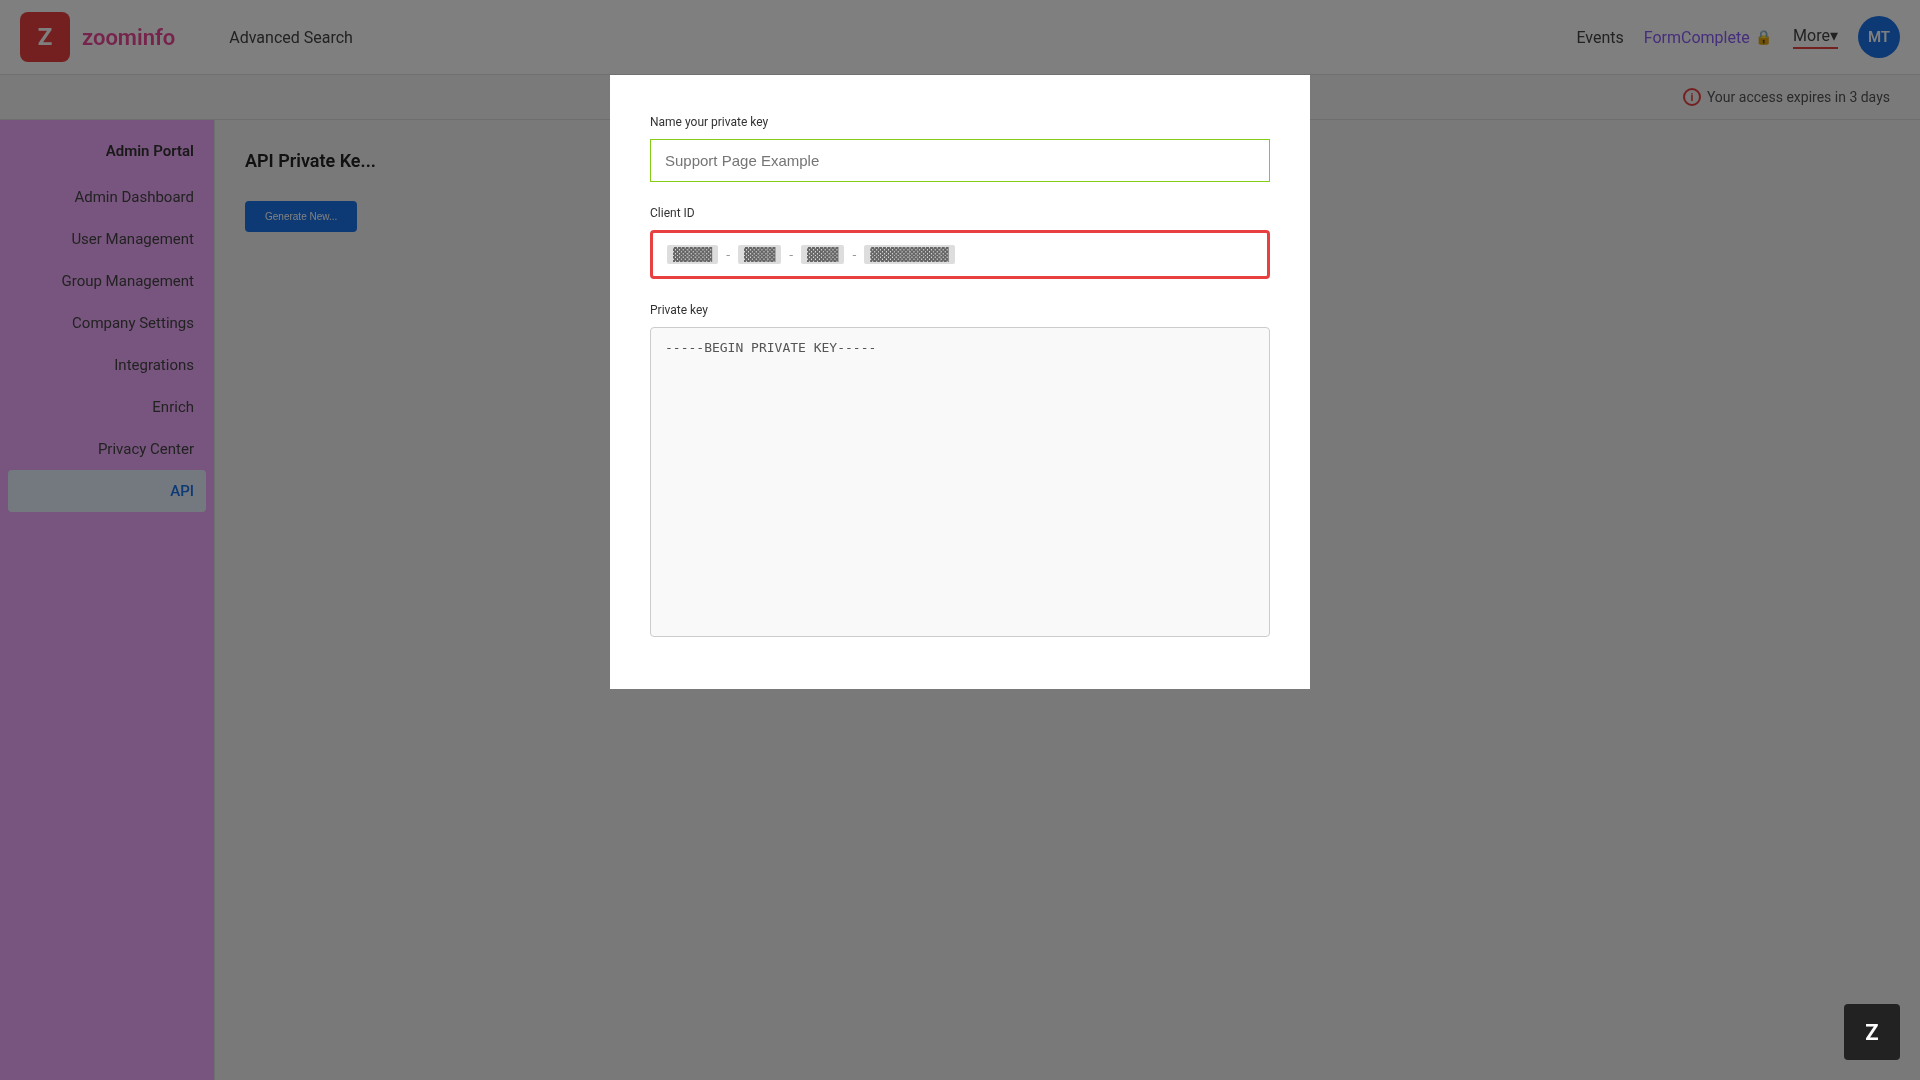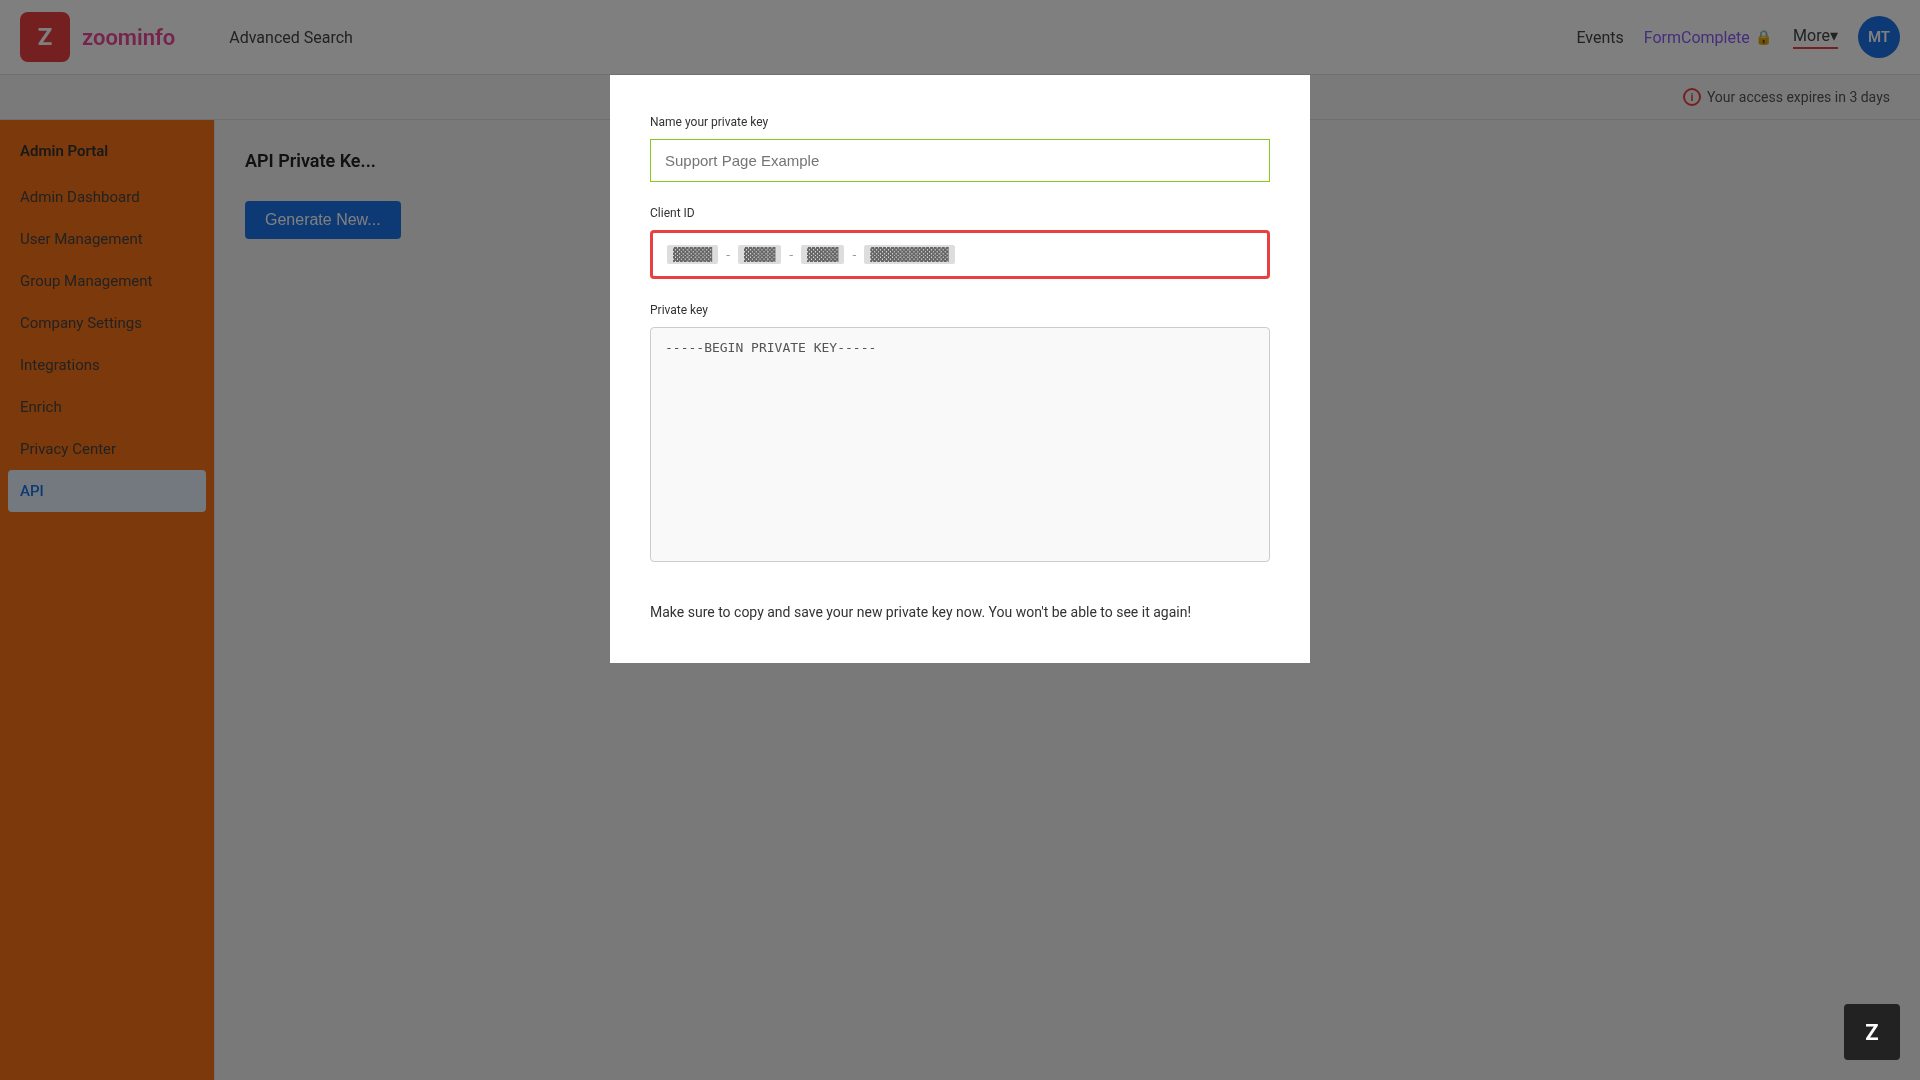--- a/index.html
+++ b/index.html
@@ -65,23 +65,24 @@
     }
     .info-icon {
       width: 18px; height: 18px; border-radius: 50%; border: 2px solid #e84040;
       color: #e84040; font-size: 11px; font-weight: bold;
       display: flex; align-items: center; justify-content: center;
     }
 
     
     .sidebar {
       position: absolute; top: 120px; left: 0; width: 215px; bottom: 0;
-      background: #f97316;
+      background: #f0abfc;
       border-right: 1px solid #e0e0e0;
       padding-top: 10px;
+      text-align: right;
     }
     .sidebar-title {
       font-size: 15px; font-weight: 600; color: #333;
       padding: 12px 20px 16px;
     }
     .sidebar-item {
       padding: 12px 20px; font-size: 15px; color: #444; cursor: pointer;
     }
     .sidebar-item.active {
       background: #e8f0fe; color: #1a73e8; font-weight: 500;
@@ -90,21 +91,21 @@
 
     
     .main-content {
       position: absolute; top: 120px; left: 215px; right: 0; bottom: 0;
       background: #f2f2f2;
       padding: 30px;
     }
     .main-header { font-size: 18px; font-weight: 600; color: #222; margin-bottom: 30px; }
     .generate-btn {
       background: #1a73e8; color: white; border: none; border-radius: 4px;
-      padding: 10px 20px; font-size: 16px; cursor: pointer;
+      padding: 10px 20px; font-size: 10px; cursor: pointer;
     }
 
     
     .modal-overlay {
       position: absolute; top: 0; left: 0; right: 0; bottom: 0;
       background: rgba(0,0,0,0.5);
       z-index: 100;
       display: flex; justify-content: center; align-items: flex-start;
       padding-top: 75px;
     }
@@ -134,30 +135,30 @@
       outline: none;
     }
     .client-id-content {
       display: flex; align-items: center; gap: 6px; font-family: monospace; font-size: 13px; color: #666;
     }
     .client-id-segment { background: #ddd; border-radius: 2px; padding: 2px 6px; }
     .client-id-sep { color: #999; }
 
     .private-key-area {
       width: 100%;
-      height: 235px;
+      height: 310px;
       border: 1px solid #ccc;
       border-radius: 4px;
       padding: 12px 14px;
       font-family: monospace;
       font-size: 13px;
       color: #555;
       resize: none;
       background: #f9f9f9;
-      margin-bottom: 36px;
+      margin-bottom: 8px;
       overflow-y: scroll;
     }
     .notice-text {
       font-size: 14px; color: #333; line-height: 1.5;
     }
 
     
     .private-key-area::-webkit-scrollbar { width: 12px; }
     .private-key-area::-webkit-scrollbar-track { background: #f0f0f0; }
     .private-key-area::-webkit-scrollbar-thumb { background: #ccc; border-radius: 4px; }
@@ -239,20 +240,19 @@
         <span class="client-id-sep">-</span>
         <span class="client-id-segment">▓▓▓▓▓▓▓▓▓▓</span>
       </div>
     </div>
 
     
     <div class="field-label">Private key</div>
     <textarea class="private-key-area" style="">-----BEGIN PRIVATE KEY-----</textarea>
 
     
-    <div class="notice-text">Make sure to copy and save your new private key now. You won't be able to see it again!</div>
 
   </div>
 </div>
 
 <div class="bottom-watermark">
   <span>Z</span>
 </div>
 
 </body></html>

